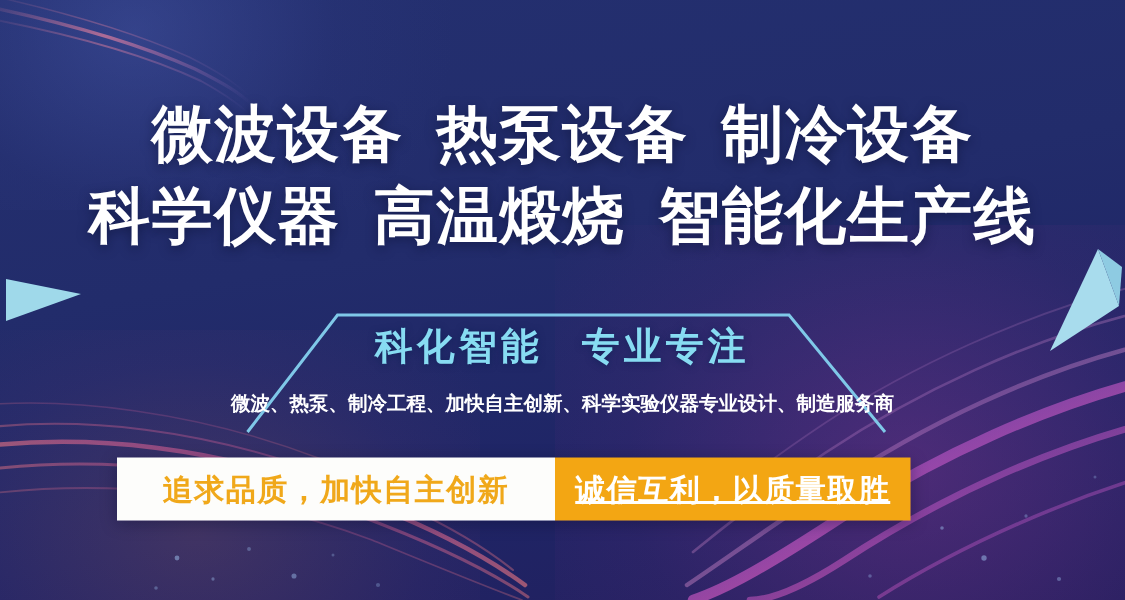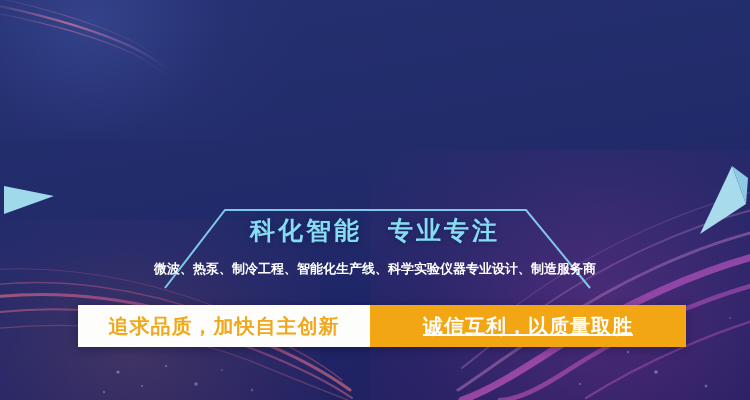--- a/index.html
+++ b/index.html
@@ -101,21 +101,21 @@
     font-weight: bold;
     letter-spacing: 0px;
     white-space: nowrap;
   }
 
   
   .ribbon {
     position: absolute;
     left: 78px;
     top: 305px;
-    width: 608px;
+    width: 529px;
     height: 42px;
     display: flex;
     box-shadow: 0 2px 10px rgba(5,10,40,0.35);
   }
   .ribbon-left {
     flex: 0 0 292px;
     background: #fdfdfb;
     color: #f0a81a;
     display: flex;
     align-items: center;
@@ -223,28 +223,30 @@
   <svg style="position:absolute;left:0;top:178px;" width="60" height="50" viewBox="0 0 60 50">
     <polygon points="4,36 4,8 54,18" fill="#9fd9ea"></polygon>
   </svg>
 
   <svg style="position:absolute;right:0;top:162px;" width="56" height="92" viewBox="0 0 56 92">
     <polygon points="38,4 6,72 52,42" fill="#a8dced"></polygon>
     <polygon points="38,4 52,42 54,16" fill="#8ecbe2"></polygon>
   </svg>
 
   <div class="headline">
+    <div class="line"><span>微波设备</span><span class="gap"></span><span>热泵设备</span><span class="gap"></span><span>制冷设备</span></div>
+    <div class="line"><span>科学仪器</span><span class="gap"></span><span>高温煅烧</span><span class="gap"></span><span>智能化生产线</span></div>
   </div>
 
   <div class="trapwrap">
     <svg class="trap-outline" width="750" height="92" viewBox="0 0 750 92">
       <path d="M165,90 L225,12 L526,12 L590,90" fill="none" stroke="#7fc8e8" stroke-width="2"></path>
     </svg>
     <div class="subhead"><span>科化智能</span><span class="gap"></span><span>专业专注</span></div>
-    <div class="tagline">微波、热泵、制冷工程、智能化生产线、科学实验仪器专业设计、制造服务商</div>
+    <div class="tagline">微波、热泵、制冷工程、加快自主创新、科学实验仪器专业设计、制造服务商</div>
   </div>
 
   <div class="ribbon">
     <div class="ribbon-left">追求品质，加快自主创新</div>
     <div class="ribbon-right">诚信互利，以质量取胜</div>
   </div>
 
 </div>
 
 </body></html>

